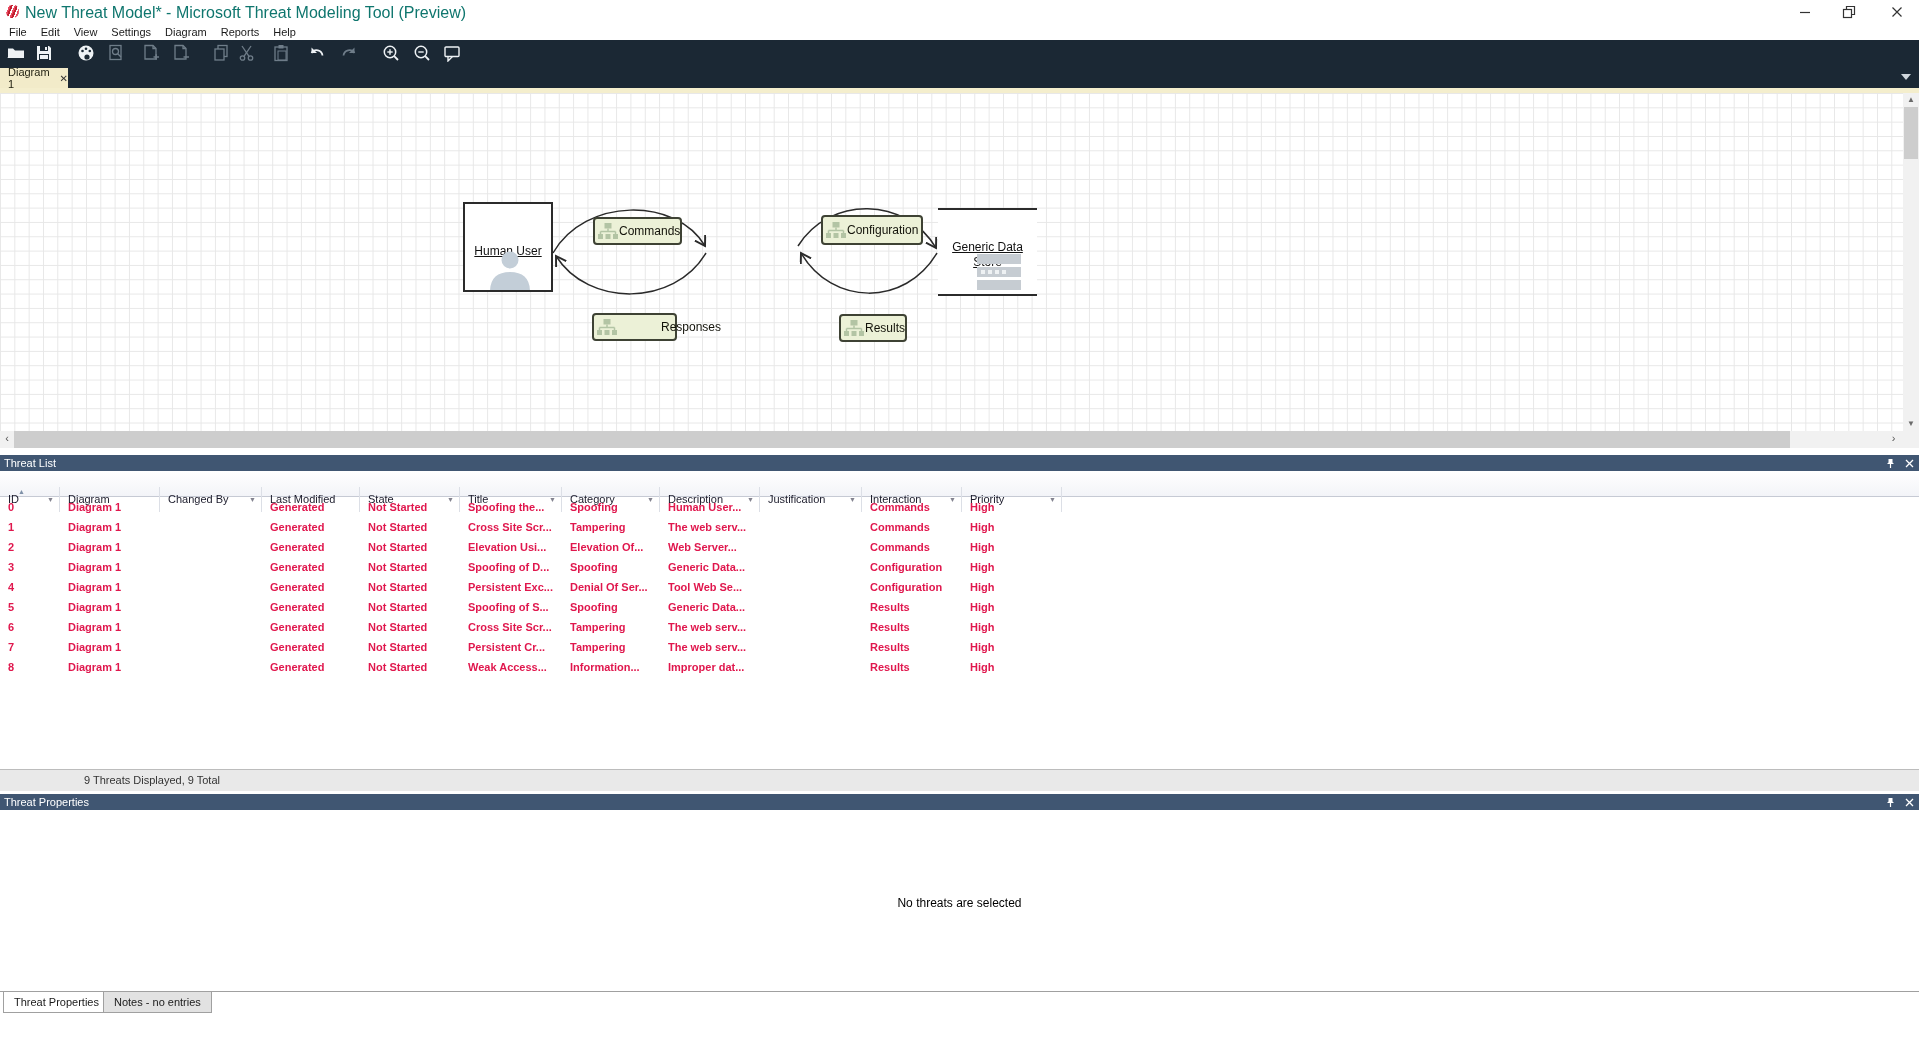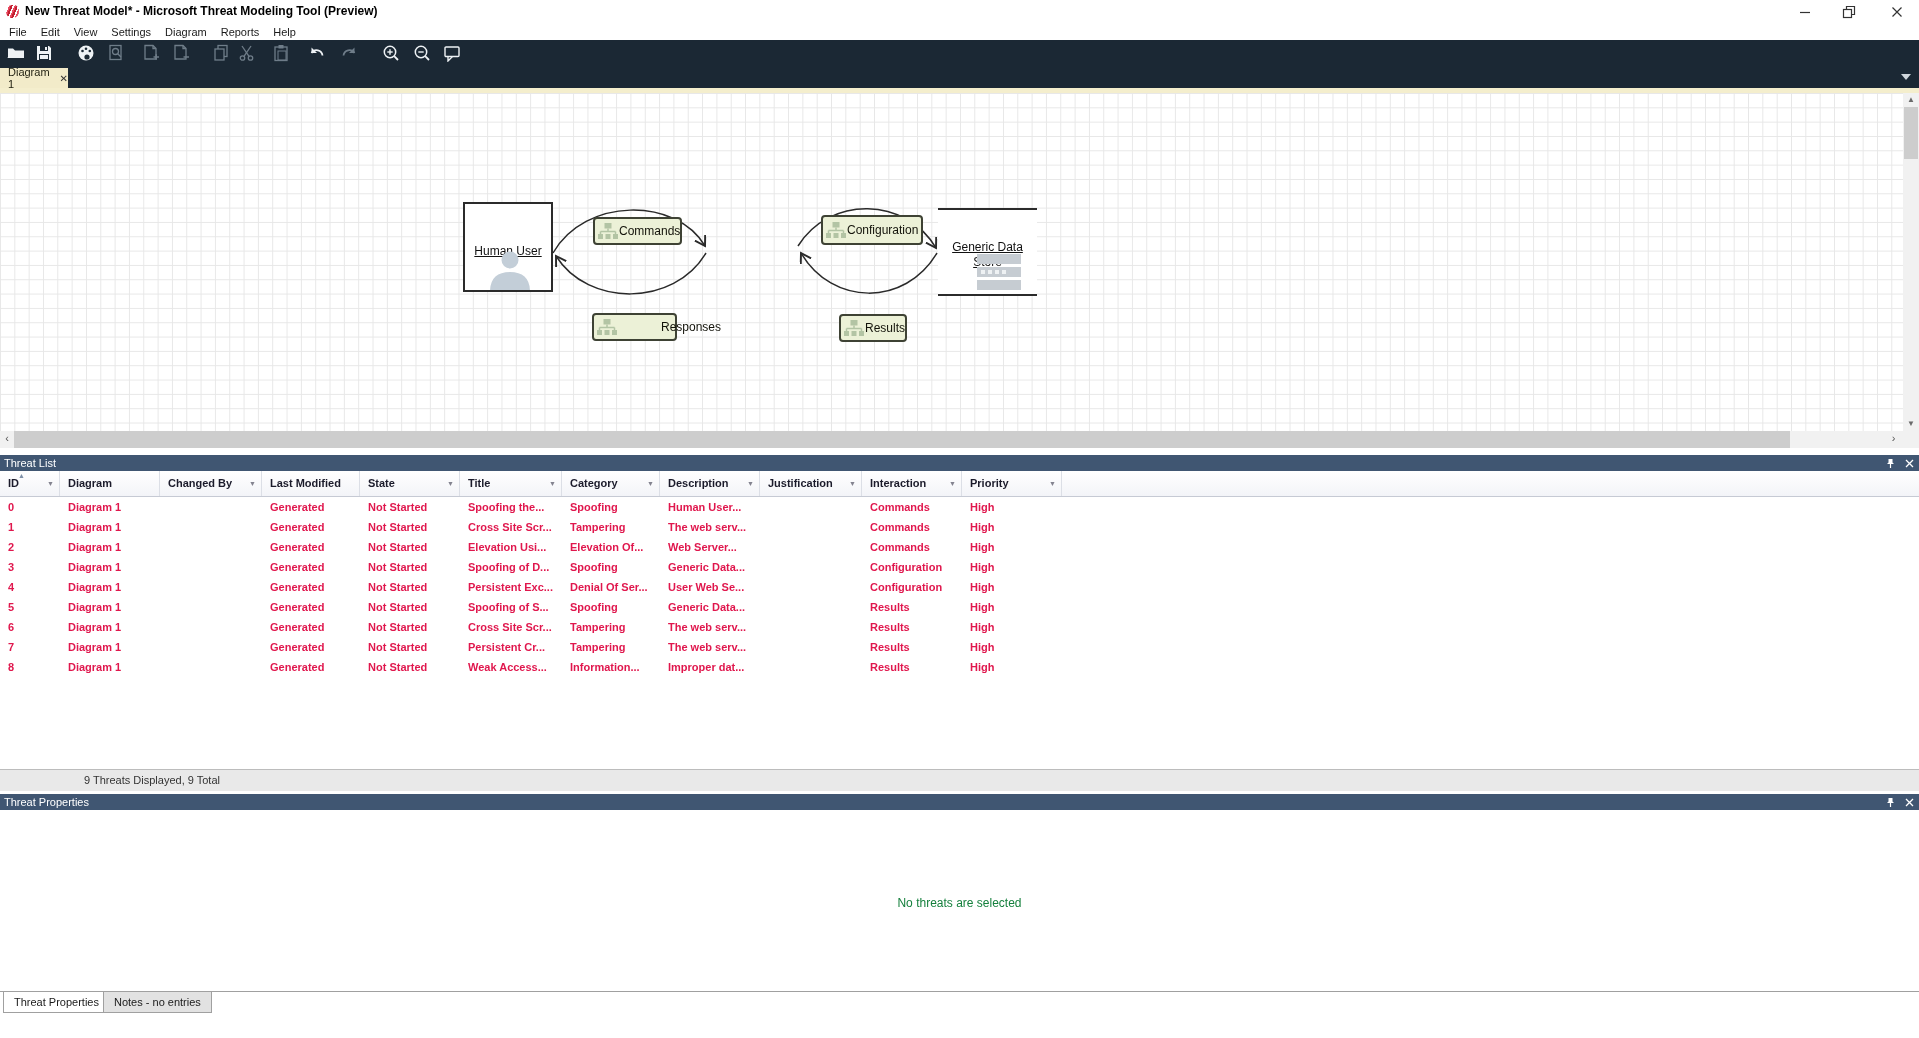--- a/index.html
+++ b/index.html
@@ -3,21 +3,21 @@
 <meta charset="utf-8">
 <style>
   * { margin:0; padding:0; box-sizing:border-box; }
   html,body { width:1919px; height:1038px; overflow:hidden;
     font-family:"Liberation Sans", sans-serif; background:#fff; }
 
   
   #titlebar { position:absolute; left:0; top:0; width:1919px; height:24px; background:#ffffff; }
   #app-logo { position:absolute; left:6px; top:5px; width:13px; height:13px; border-radius:50% 40% 50% 45%;
     background:repeating-linear-gradient(120deg,#c21f30 0 2px,#ffffff 2px 3.5px,#e8495f 3.5px 5px); transform:rotate(-8deg); }
-  #window-title { position:absolute; left:25px; top:4px; font-size:12px; color:#000000; white-space:nowrap;font-weight:bold; }
+  #window-title { position:absolute; left:25px; top:4px; font-size:16px; color:#0f766e; white-space:nowrap; }
   .winbtn { position:absolute; top:0; width:32px; height:24px; display:flex; align-items:center; justify-content:center; color:#333; }
   #win-min { left:1789px; } #win-restore { left:1833px; } #win-close { left:1881px; }
 
   
   #menubar { position:absolute; left:2px; top:24px; width:1917px; height:16px; background:#fff; display:flex; }
   .menu-item { font-size:11px; color:#1a1a1a; padding:2px 7px 0 7px; height:16px; }
 
   
   #toolbar { position:absolute; left:0; top:40px; width:1919px; height:26px; background:#1b2834; }
   .tbicon { position:absolute; top:4px; width:20px; height:18px; color:#eef2f5; }
@@ -67,39 +67,39 @@
   #hscroll-right { position:absolute; left:1886px; top:0; width:15px; height:17px; color:#555; font-size:11px; text-align:center; line-height:15px; }
 
   
   #tl-panel { position:absolute; left:0; top:455px; width:1919px; height:314px; background:#fff; }
   .panel-header { position:absolute; left:0; width:1919px; height:16px; background:#405672; color:#fff; font-size:11px; line-height:16px; padding-left:4px; }
   #tl-header { top:0; }
   .panel-tools { position:absolute; right:4px; top:2px; display:flex; gap:7px; color:#fff; }
   .panel-tools span { width:12px; height:12px; display:inline-flex; align-items:center; justify-content:center; font-size:10px; }
   #tl-colheader { position:absolute; left:0; top:16px; width:1919px; height:26px;
     background:linear-gradient(#ffffff,#f3f4f8); border-bottom:1px solid #c6cad4; }
-  .hcell { position:absolute; top:0; height:25px; border-right:1px solid #dcdfe6; padding-left:8px;
-    font-size:11px; color:#1b1b2b; line-height:25px;font-weight:bold; }
+  .hcell { position:absolute; top:16px; height:25px; border-right:1px solid #dcdfe6; padding-left:8px;
+    font-size:11px; color:#1b1b2b; line-height:25px; }
   .hc0{left:0;width:60px}.hc1{left:60px;width:100px}.hc2{left:160px;width:102px}
   .hc3{left:262px;width:98px}.hc4{left:360px;width:100px}.hc5{left:460px;width:102px}
   .hc6{left:562px;width:98px}.hc7{left:660px;width:100px}.hc8{left:760px;width:102px}
   .hc9{left:862px;width:100px}.hc10{left:962px;width:100px}
   .filter { position:absolute; right:5px; top:9px; font-size:7px; color:#83838f; line-height:7px; }
   .sort { position:absolute; left:18px; top:1px; font-size:7px; color:#7f91a8; line-height:7px; }
   #tl-rows { position:absolute; left:0; top:42px; width:1919px; }
   .tl-row { position:relative; height:20px; }
   .rcell { position:absolute; top:0; height:20px; line-height:20px; padding-left:8px;
     font-size:11px; font-weight:bold; color:#e0174d; white-space:nowrap; overflow:hidden; }
   #tl-status { position:absolute; left:0; top:769px; width:1919px; height:22px; background:#e9e9e9;
     border-top:1px solid #bcbcbc; font-size:11px; color:#333; line-height:21px; padding-left:84px; }
 
   
   #tp-header { top:794px; }
   #tp-body { position:absolute; left:0; top:810px; width:1919px; height:181px; background:#fff; }
-  #tp-empty { position:absolute; left:0; top:86px; width:1919px; text-align:center; font-size:12px; color:#15803d; }
+  #tp-empty { position:absolute; left:0; top:86px; width:1919px; text-align:center; font-size:12px; color:#000000; }
   #bottom-tabs { position:absolute; left:0; top:991px; width:1919px; height:22px; background:#fff; border-top:1px solid #a0a0a0; }
   .btab { position:absolute; top:0; height:21px; font-size:11px; color:#1a1a1a; line-height:20px; padding:0 10px;
     border:1px solid #a0a0a0; border-top:none; }
   .btab.active { left:3px;  background:#ffffff; }
   .btab.inactive { left:103px; background:#e2e2e2; }
 </style>
 </head>
 <body>
 
 <div id="titlebar">
@@ -415,21 +415,21 @@
         <span class="rcell hc10">High</span>
       </div>
       <div class="tl-row">
         <span class="rcell hc0">4</span>
         <span class="rcell hc1">Diagram 1</span>
         <span class="rcell hc2"></span>
         <span class="rcell hc3">Generated</span>
         <span class="rcell hc4">Not Started</span>
         <span class="rcell hc5">Persistent Exc...</span>
         <span class="rcell hc6">Denial Of Ser...</span>
-        <span class="rcell hc7">User Web Se...</span>
+        <span class="rcell hc7">Tool Web Se...</span>
         <span class="rcell hc8"></span>
         <span class="rcell hc9">Configuration</span>
         <span class="rcell hc10">High</span>
       </div>
       <div class="tl-row">
         <span class="rcell hc0">5</span>
         <span class="rcell hc1">Diagram 1</span>
         <span class="rcell hc2"></span>
         <span class="rcell hc3">Generated</span>
         <span class="rcell hc4">Not Started</span>

